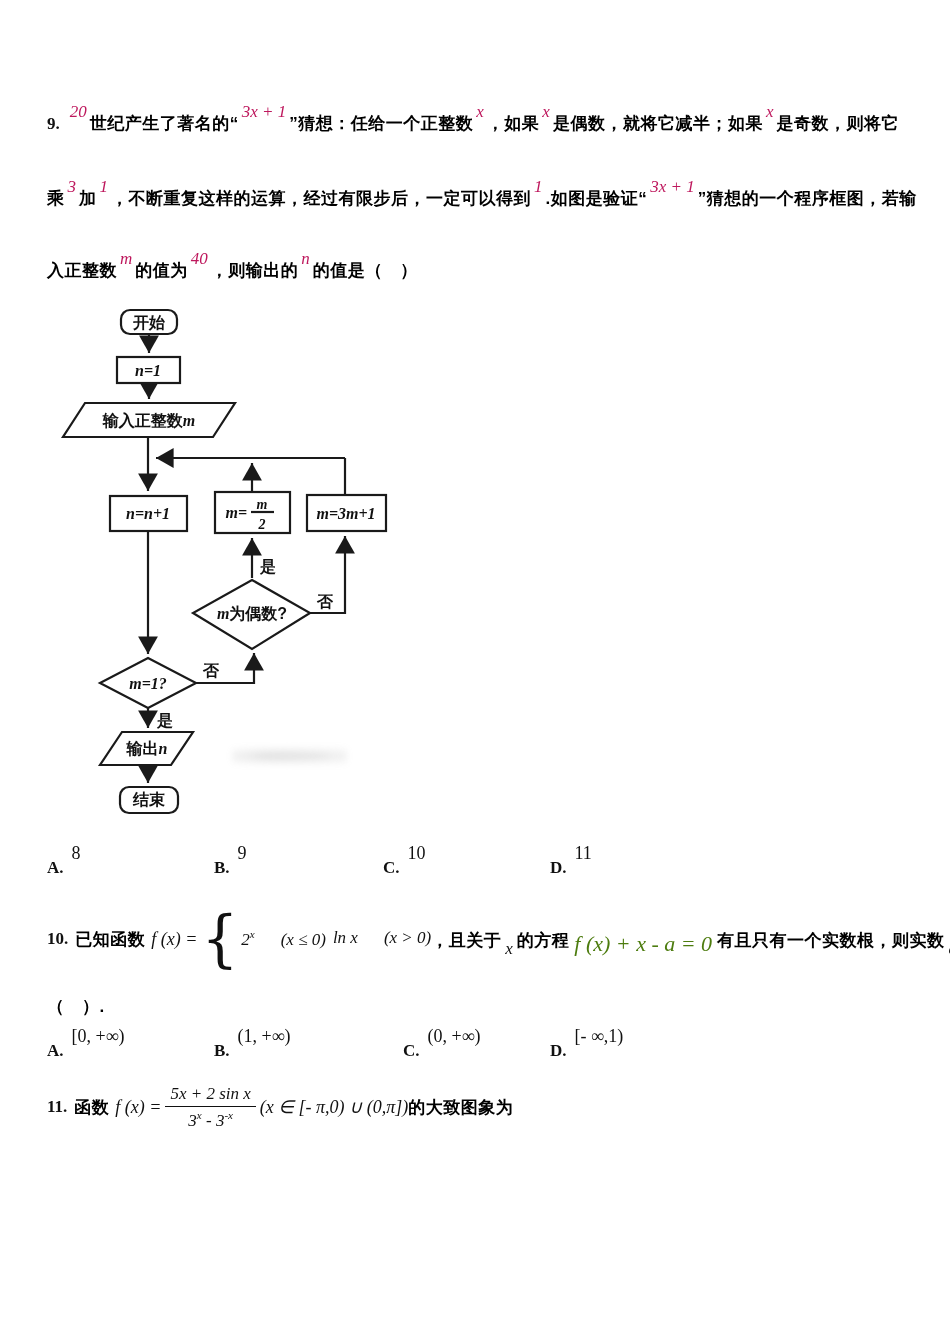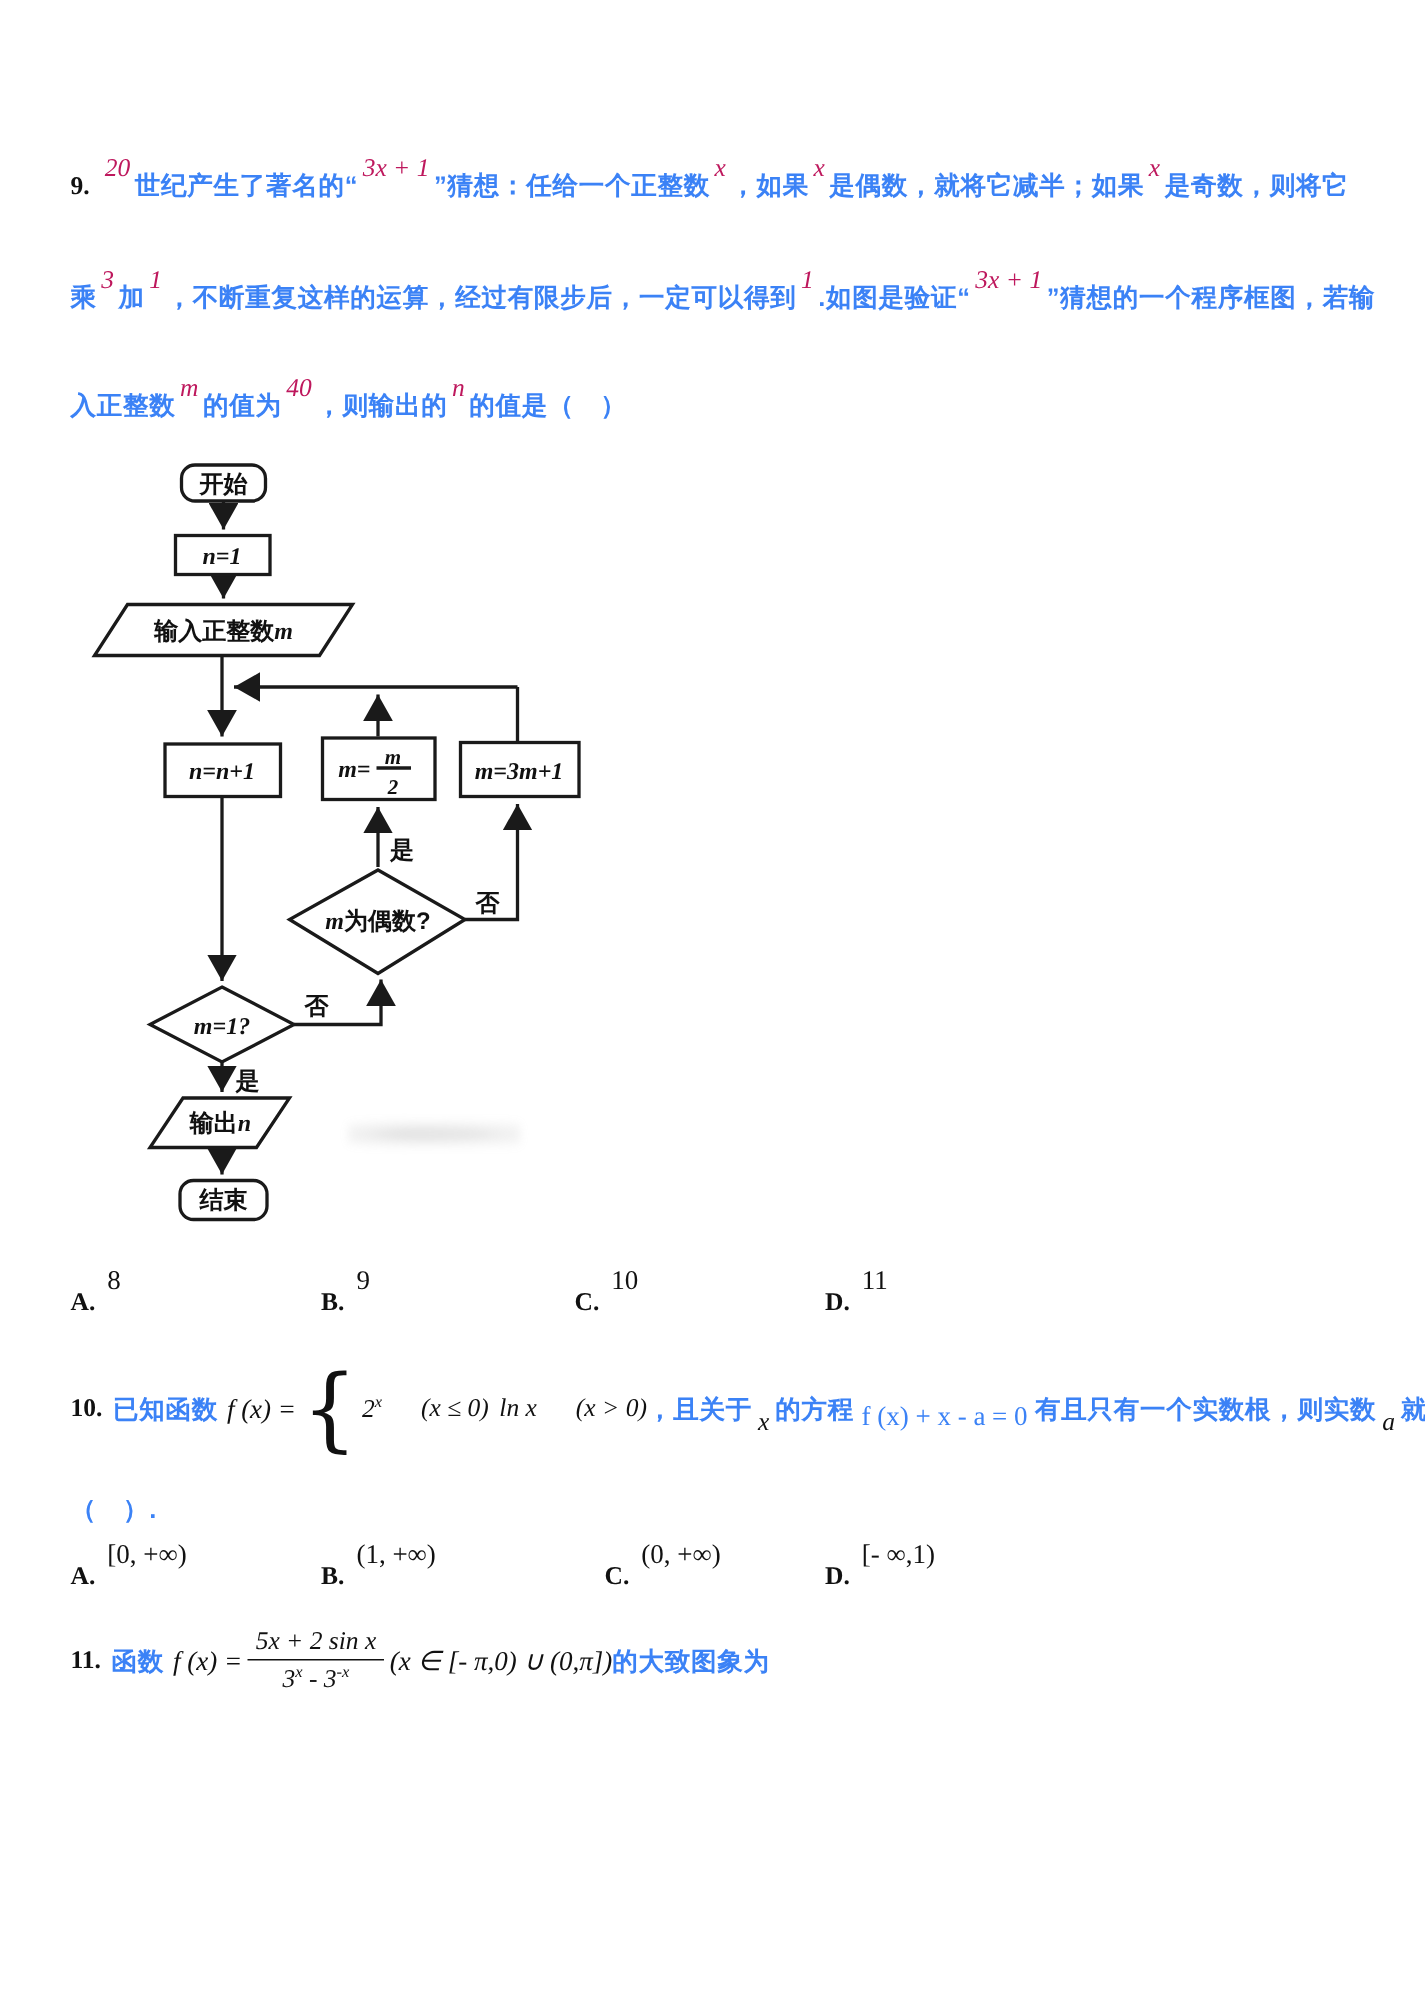--- a/index.html
+++ b/index.html
@@ -1,23 +1,23 @@
 <!DOCTYPE html>
 <html><head>
 <meta charset="utf-8">
 <style>
   html,body{margin:0;padding:0;background:#888;}
   .page{position:relative;width:950px;height:1344px;background:#ffffff;margin:0 auto;overflow:hidden;
         font-family:"Liberation Sans",sans-serif;color:#111;}
   .line{position:absolute;white-space:nowrap;line-height:1.25;}
-  .cn{font-family:"Liberation Sans",sans-serif;font-weight:700;font-size:17px;letter-spacing:.5px;color:#3b82f6;}
+  .cn{font-family:"Liberation Sans",sans-serif;font-weight:700;font-size:17px;letter-spacing:.5px;color:#000000;}
   .qn{font-family:"Liberation Serif",serif;font-weight:700;font-size:17px;margin-right:7px;color:#111;}
   .supi{font-family:"Liberation Serif",serif;font-style:italic;font-size:17px;position:relative;top:-12px;margin:0 3px;color:#be185d;}
   .subi{font-family:"Liberation Serif",serif;font-style:italic;font-size:17px;position:relative;top:8px;margin:0 4px;color:#111;}
-  .subm{font-family:"Liberation Serif",serif;font-size:18px;position:relative;top:5px;margin:0 5px;color:#3b82f6;}
+  .subm{font-family:"Liberation Serif",serif;font-style:italic;font-size:22px;position:relative;top:5px;margin:0 5px;color:#4d7c0f;}
   .mi{font-family:"Liberation Serif",serif;font-style:italic;font-size:18px;color:#111;}
   .row{position:absolute;display:flex;align-items:center;white-space:nowrap;}
   
   .opt{position:absolute;white-space:nowrap;}
   .optletter{font-family:"Liberation Serif",serif;font-weight:700;font-size:17px;}
   .optval{font-family:"Liberation Serif",serif;font-size:18px;position:relative;top:-14px;margin-left:8px;}
   
   .pw{display:inline-flex;align-items:center;margin-left:6px;}
   .pw .fx{font-family:"Liberation Serif",serif;font-style:italic;font-size:18px;margin-right:4px;}
   .brace{font-family:"DejaVu Serif",serif;font-size:58px;font-weight:400;line-height:.9;transform:scaleY(1.05);margin-right:3px;}

